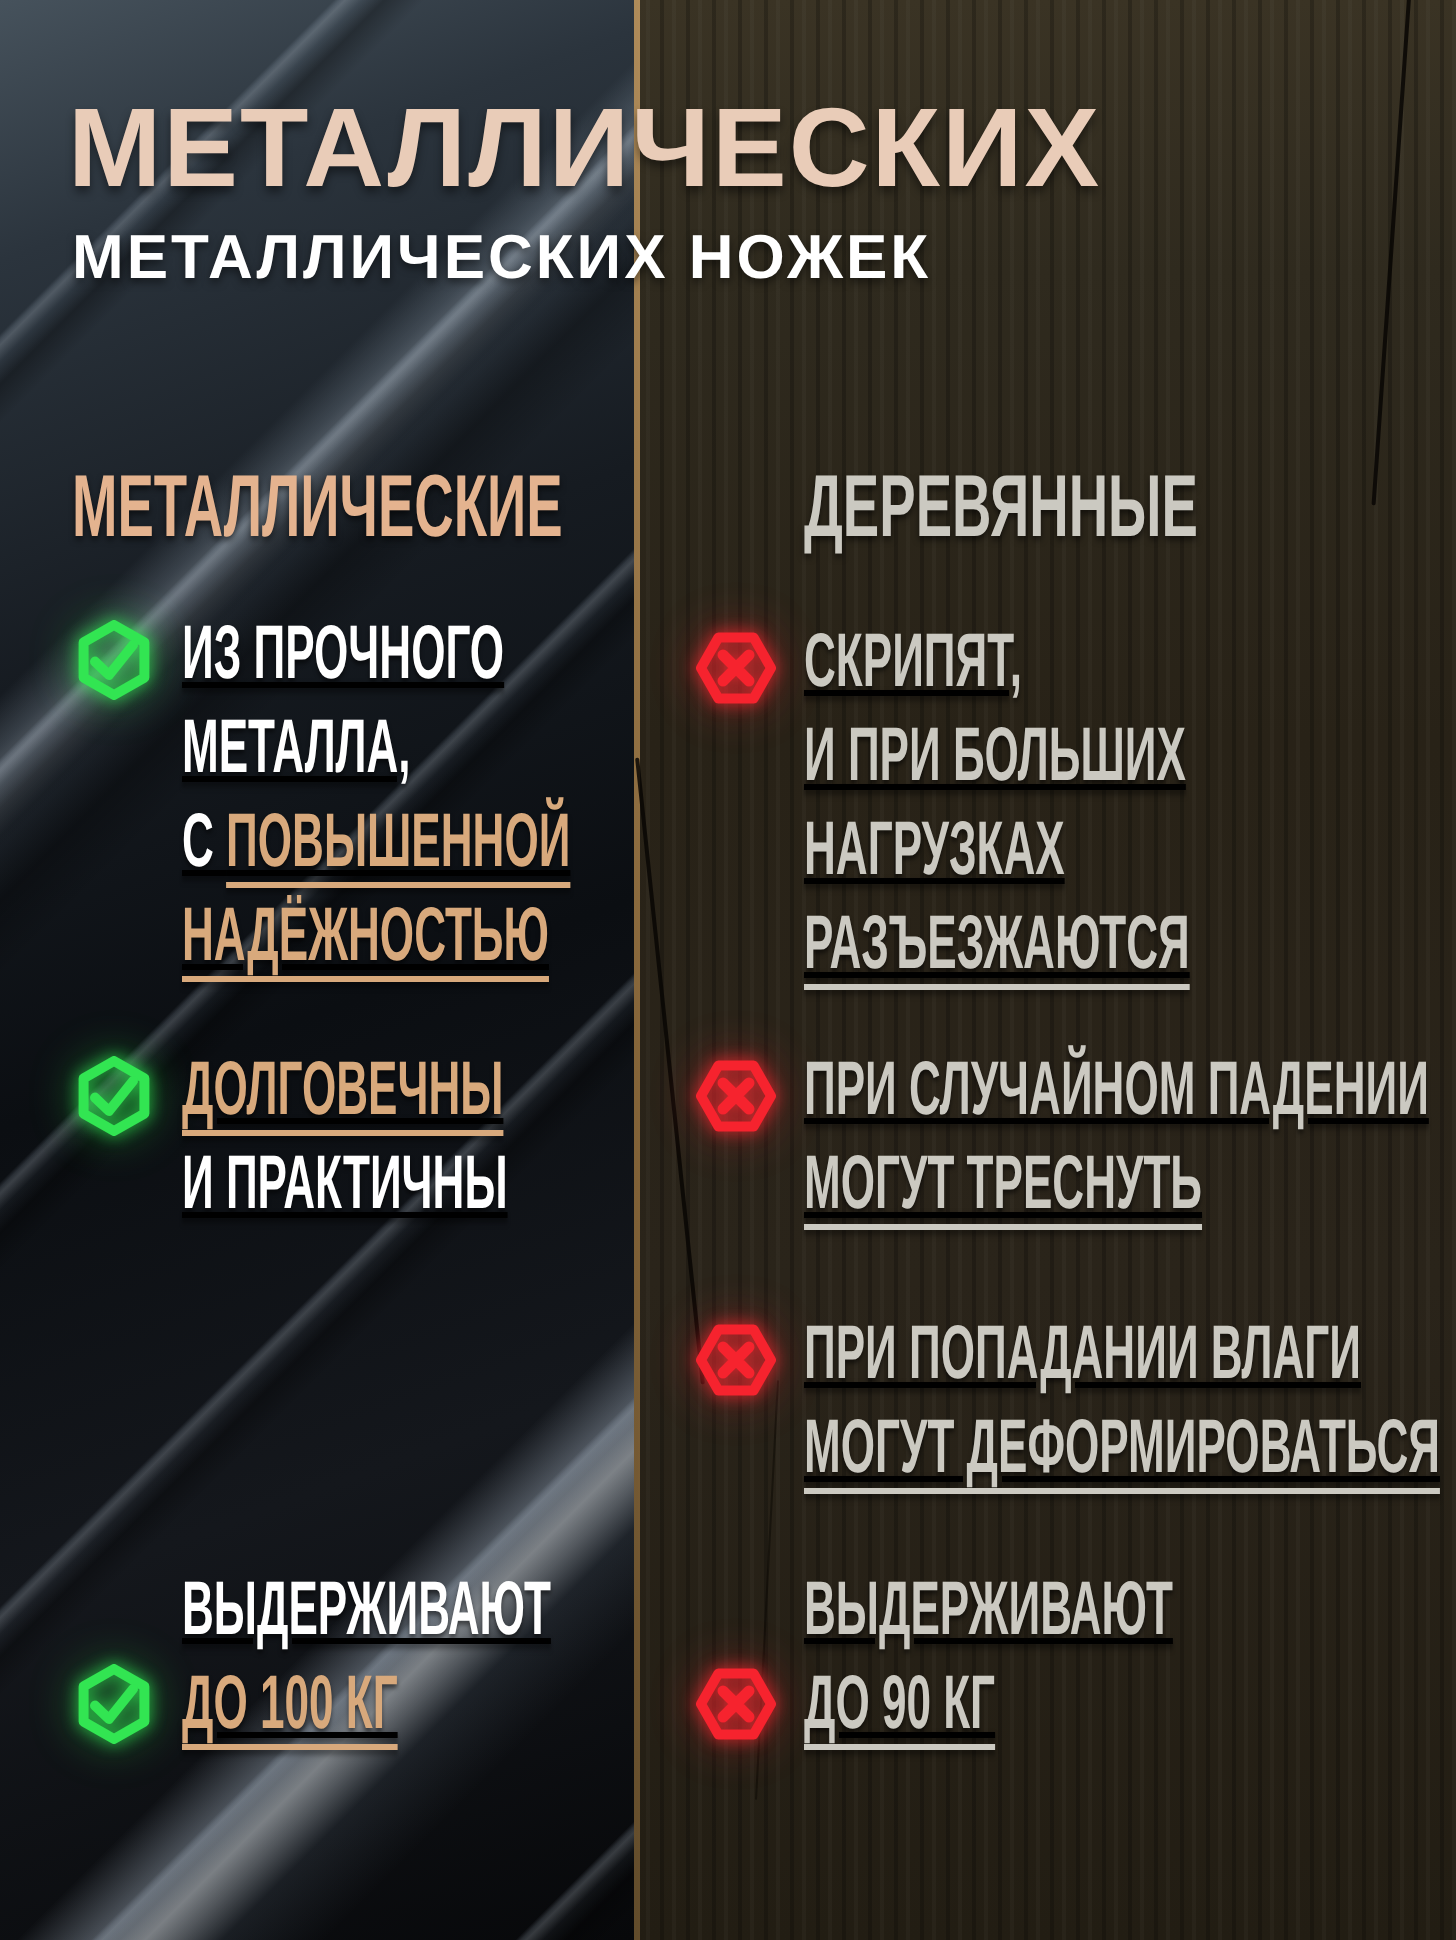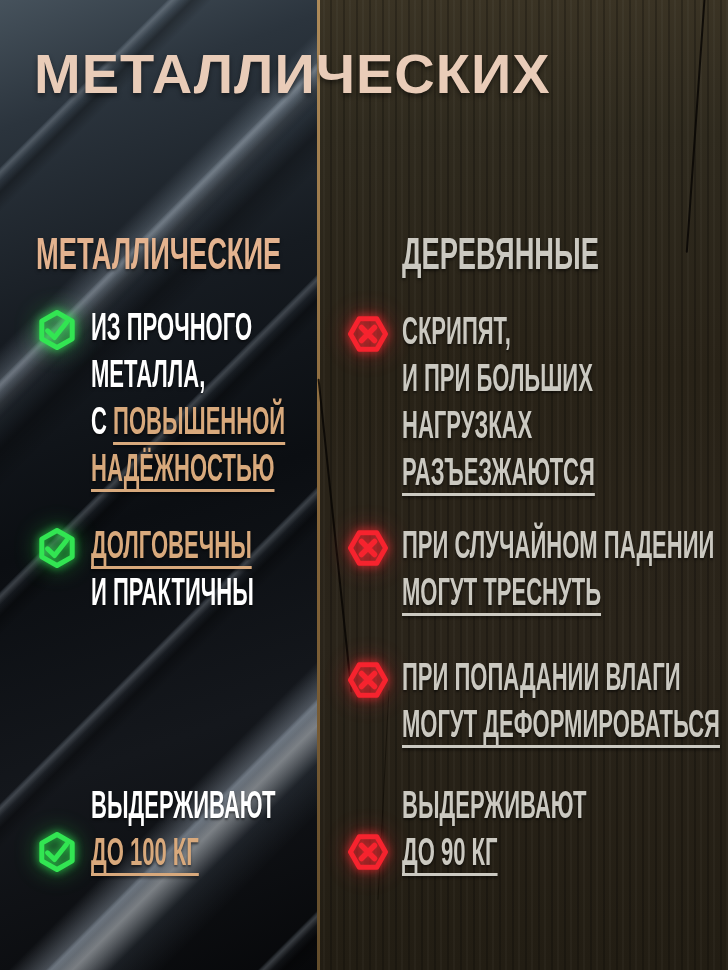--- a/index.html
+++ b/index.html
@@ -65,21 +65,21 @@
     position:absolute;top:232px;
     font-size:44px;font-weight:bold;line-height:1;
     transform:scaleX(.62);transform-origin:left top;
     text-shadow:0 2px 4px rgba(0,0,0,.55);
     white-space:nowrap;
   }
   .metal-header{left:36px;color:var(--accent-tan);}
   .wood-header{left:402px;color:var(--gray-text);}
 
   
-  .item{position:absolute;display:flex;align-items:flex-start;gap:10px;}
+  .item{position:absolute;display:flex;align-items:flex-start;gap:10px;text-decoration:underline;}
   .item .badge{flex:0 0 48px;width:48px;height:48px;margin-top:2px;}
   .icon-green svg{filter:drop-shadow(0 0 4px rgba(48,229,82,.85)) drop-shadow(0 0 11px rgba(48,229,82,.45));}
   .icon-red   svg{filter:drop-shadow(0 0 4px rgba(246,40,48,.85)) drop-shadow(0 0 11px rgba(246,40,48,.45));}
 
   .txt{
     font-size:38px;font-weight:bold;line-height:47px;
     transform:scaleX(.58);transform-origin:left top;
     white-space:nowrap;
     text-shadow:0 2px 3px rgba(0,0,0,.5);
   }
@@ -113,20 +113,21 @@
 
   <div class="bg-metal"></div>
   <div class="bg-wood">
     <div class="wood-edge"></div>
     <div class="crack crack1"></div>
     <div class="crack crack2"></div>
     <div class="crack crack3"></div>
   </div>
 
   <div class="title">МЕТАЛЛИЧЕСКИХ</div>
+  <div class="subtitle">МЕТАЛЛИЧЕСКИХ НОЖЕК</div>
 
   <div class="col-header metal-header">МЕТАЛЛИЧЕСКИЕ</div>
   <div class="col-header wood-header">ДЕРЕВЯННЫЕ</div>
 
   <div class="item col-metal row1">
     <span class="badge icon-green">
       <svg width="48" height="48" viewBox="0 0 48 48" fill="none">
         <polygon points="24,6.5 39.2,15.2 39.2,32.8 24,41.5 8.8,32.8 8.8,15.2" stroke="#32e552" stroke-width="5" stroke-linejoin="round"></polygon>
         <path d="M14.5 24.8 L21.5 31.5 L33.5 16.5" stroke="#32e552" stroke-width="5" stroke-linecap="round" stroke-linejoin="round"></path>
       </svg>

